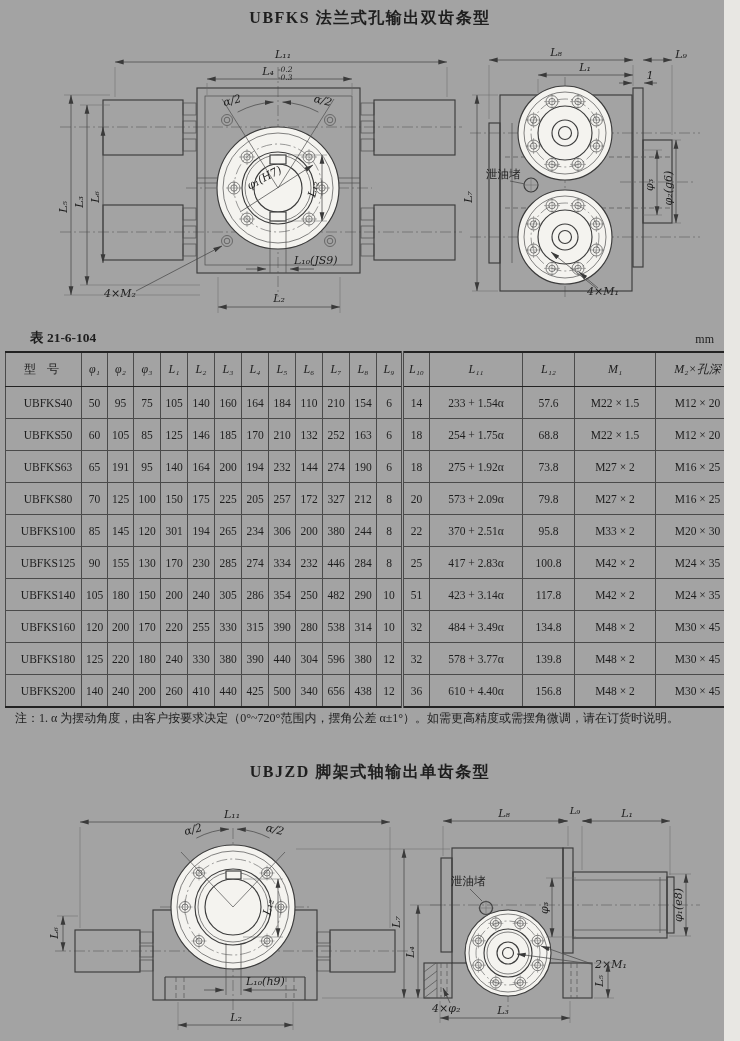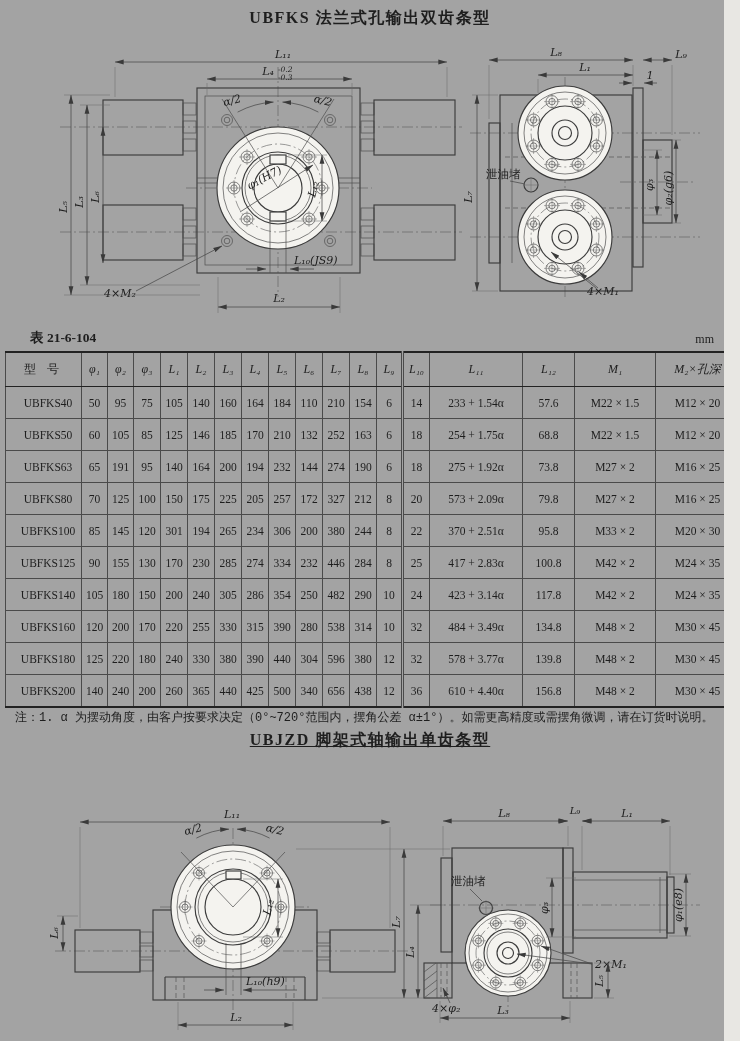--- a/index.html
+++ b/index.html
@@ -2,21 +2,21 @@
 <html><head>
 <meta charset="utf-8">
 <style>
   html,body{margin:0;padding:0;}
   body{background:#e8e7e3;}
   .page{position:relative;width:724px;height:1041px;background:#a3a3a3;overflow:hidden;
         font-family:"Liberation Serif","DejaVu Serif",serif;color:#1e1e1e;}
   .title{position:absolute;left:0;width:740px;text-align:center;margin:0;
          font-size:16px;font-weight:bold;letter-spacing:1.5px;}
   .t1{top:8px;}
-  .t2{top:730px;text-decoration:underline;}
+  .t2{top:762px;}
   svg.draw{position:absolute;left:0;width:740px;display:block;}
   
   .o{stroke:#3c3c3c;stroke-width:1.15;fill:none;}
   .i{stroke:#4e4e4e;stroke-width:0.7;fill:none;}
   .t{stroke:#6a6a6a;stroke-width:0.5;fill:none;}
   .cl{stroke:#5a5a5a;stroke-width:0.6;fill:none;stroke-dasharray:11 3 2 3;}
   .hid{stroke:#555;stroke-width:0.7;fill:none;stroke-dasharray:5 3;}
   .dim{stroke:#4a4a4a;stroke-width:0.75;fill:none;}
   .fillp{fill:#f4f3ef;}
   svg text{font-family:"DejaVu Serif",serif;font-style:italic;font-size:11px;fill:#1c1c1c;}
@@ -33,21 +33,21 @@
   #spec-table th,#spec-table td{border:1px solid #4a4a4a;padding:0;text-align:center;
               overflow:hidden;white-space:nowrap;}
   #spec-table th{height:33px;font-weight:normal;font-style:italic;font-size:12px;
               border-bottom:1.6px solid #222;font-family:Liberation Serif, serif;}
   #spec-table td{height:31px;}
   #spec-table td:first-child{text-align:center;padding-left:9px;font-style:normal;}
   #spec-table th:first-child{font-style:normal;letter-spacing:4px;}
   #spec-table th:nth-child(14),#spec-table td:nth-child(14){border-left:3px double #4a4a4a;}
   
   .notes{position:absolute;top:710px;left:15px;width:712px;font-size:12px;line-height:17px;}
-  .notes div{white-space:nowrap;font-family:Liberation Mono, monospace;}
+  .notes div{white-space:nowrap;}
 </style>
 </head>
 <body>
 
 <div class="page">
 
   <h1 class="title t1">UBFKS 法兰式孔输出双齿条型</h1>
 
   <svg class="draw" style="top:45px;height:278px" viewBox="0 0 740 278">
     <defs>
@@ -440,21 +440,21 @@
           <td>150</td>
           <td>200</td>
           <td>240</td>
           <td>305</td>
           <td>286</td>
           <td>354</td>
           <td>250</td>
           <td>482</td>
           <td>290</td>
           <td>10</td>
-          <td>24</td>
+          <td>51</td>
           <td>423 + 3.14α</td>
           <td>117.8</td>
           <td>M42 × 2</td>
           <td>M24 × 35</td>
         </tr>
         <tr>
           <td>UBFKS160</td>
           <td>120</td>
           <td>200</td>
           <td>170</td>
@@ -492,21 +492,21 @@
           <td>139.8</td>
           <td>M48 × 2</td>
           <td>M30 × 45</td>
         </tr>
         <tr>
           <td>UBFKS200</td>
           <td>140</td>
           <td>240</td>
           <td>200</td>
           <td>260</td>
-          <td>365</td>
+          <td>410</td>
           <td>440</td>
           <td>425</td>
           <td>500</td>
           <td>340</td>
           <td>656</td>
           <td>438</td>
           <td>12</td>
           <td>36</td>
           <td>610 + 4.40α</td>
           <td>156.8</td>

